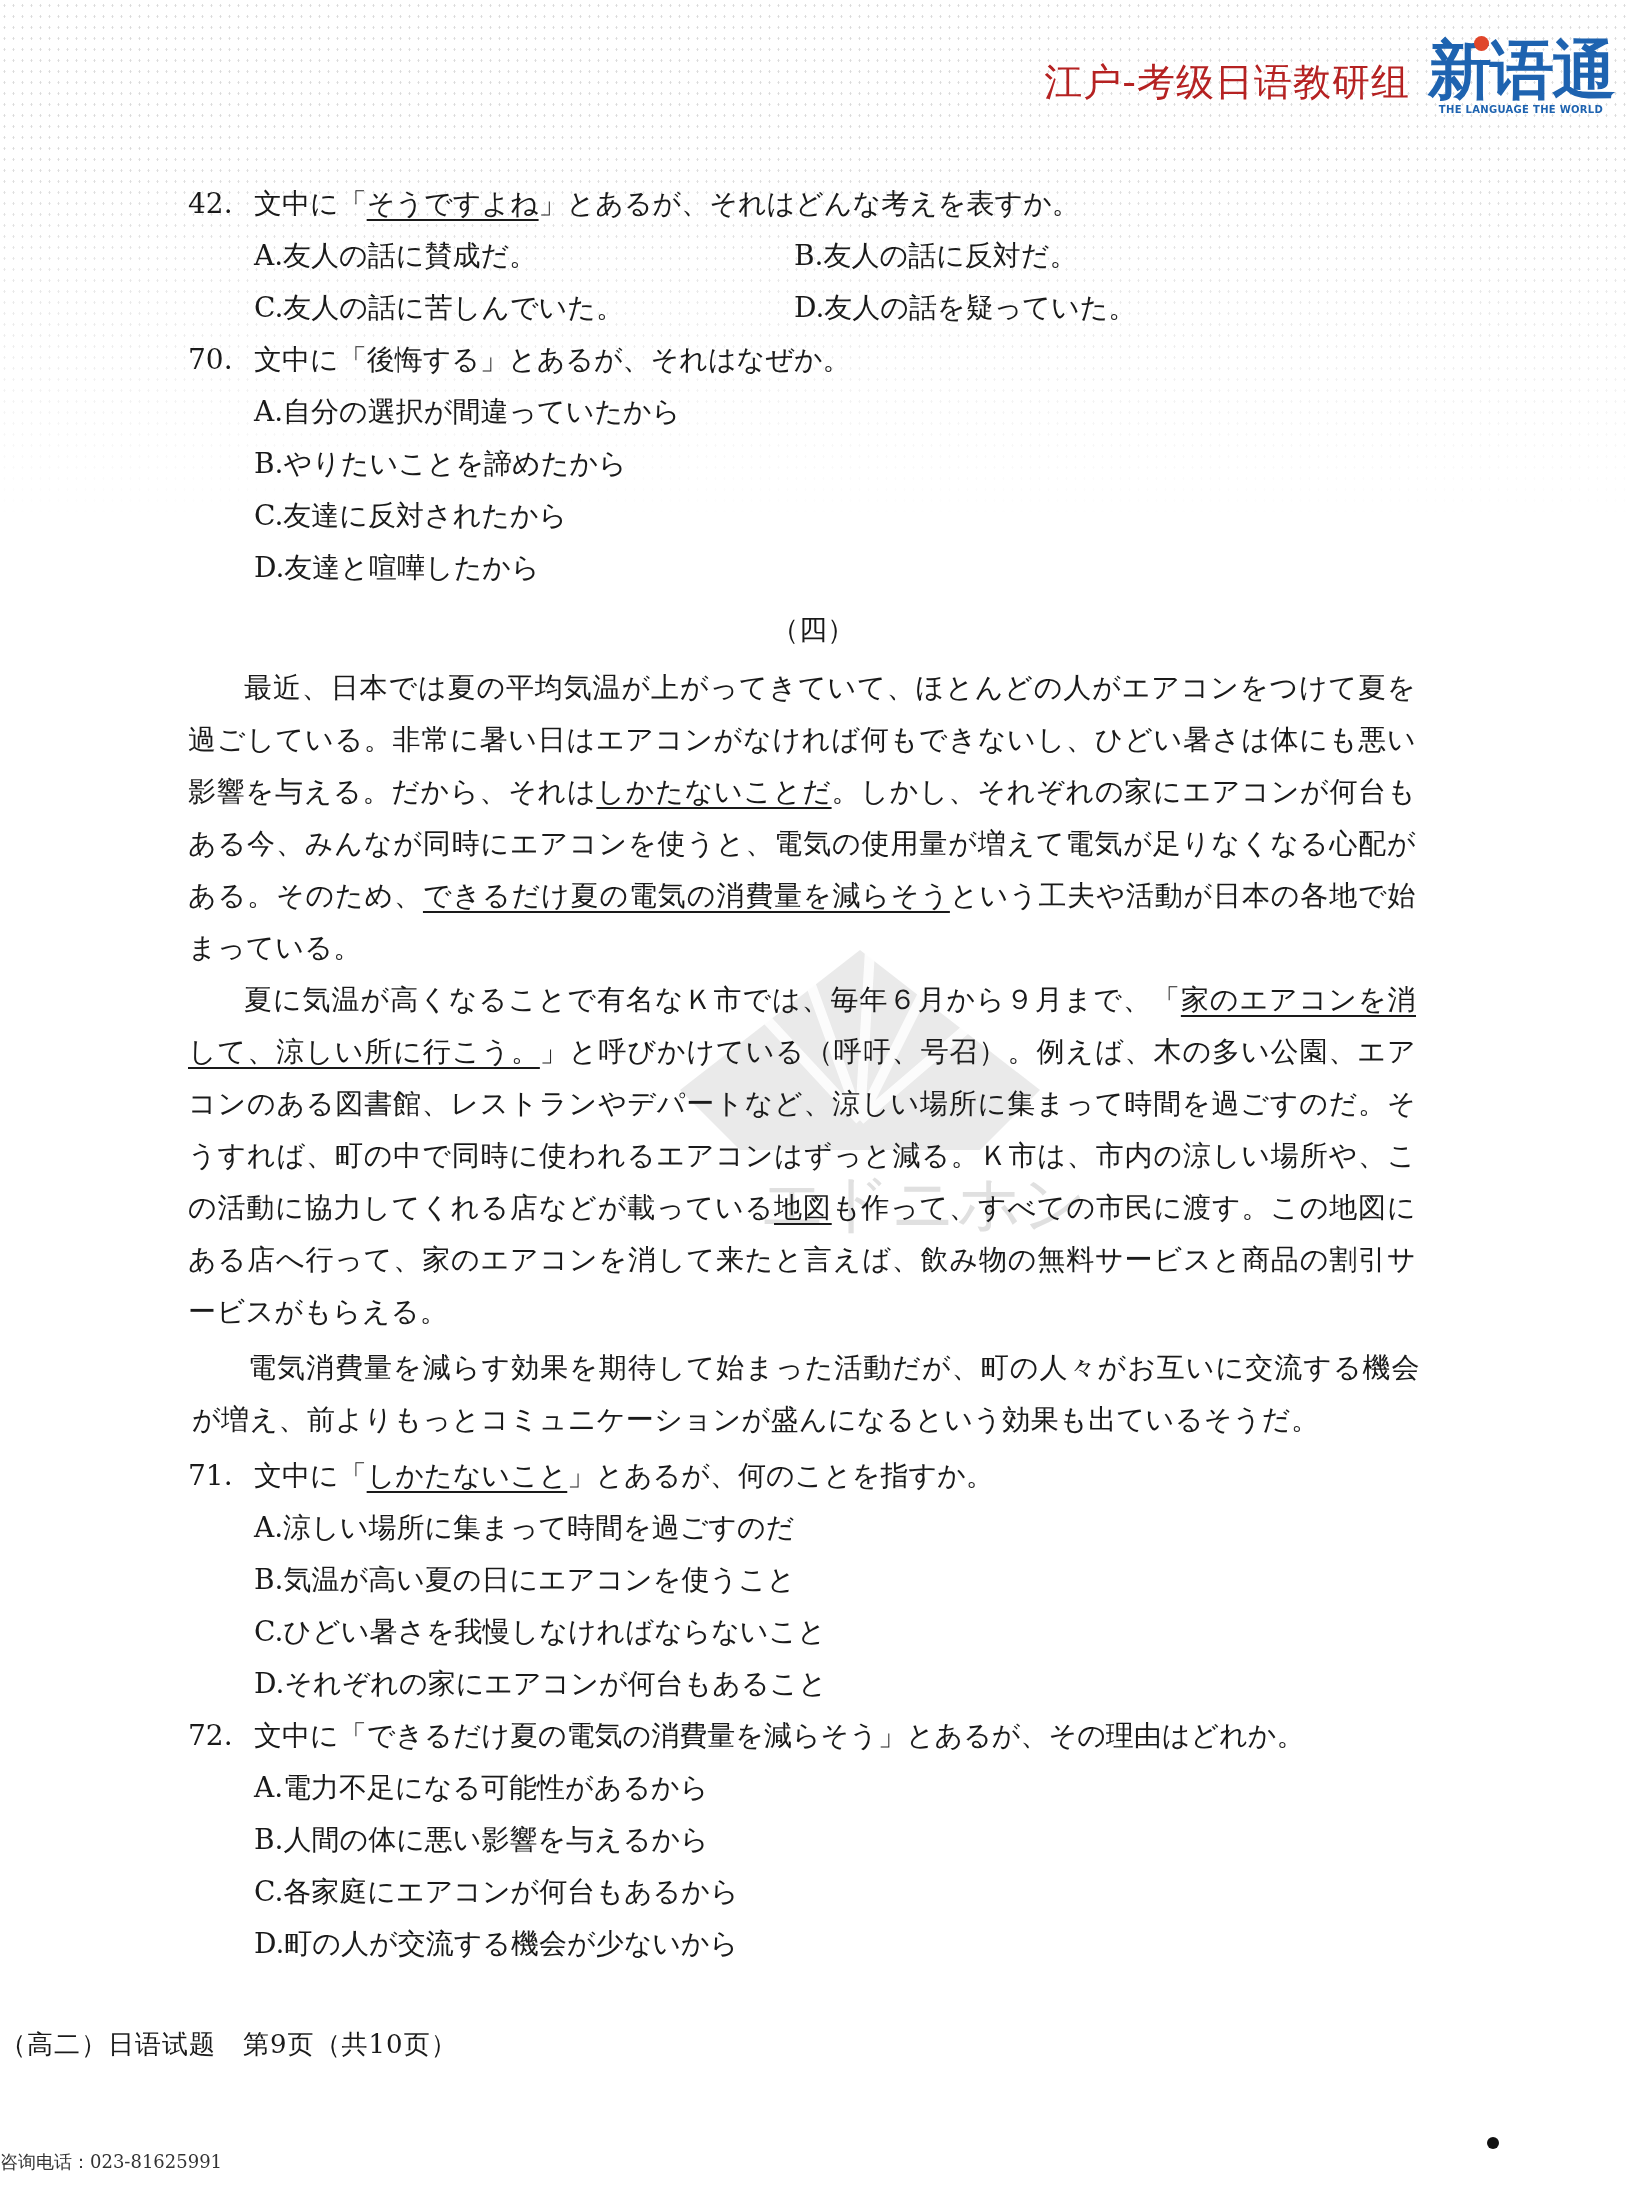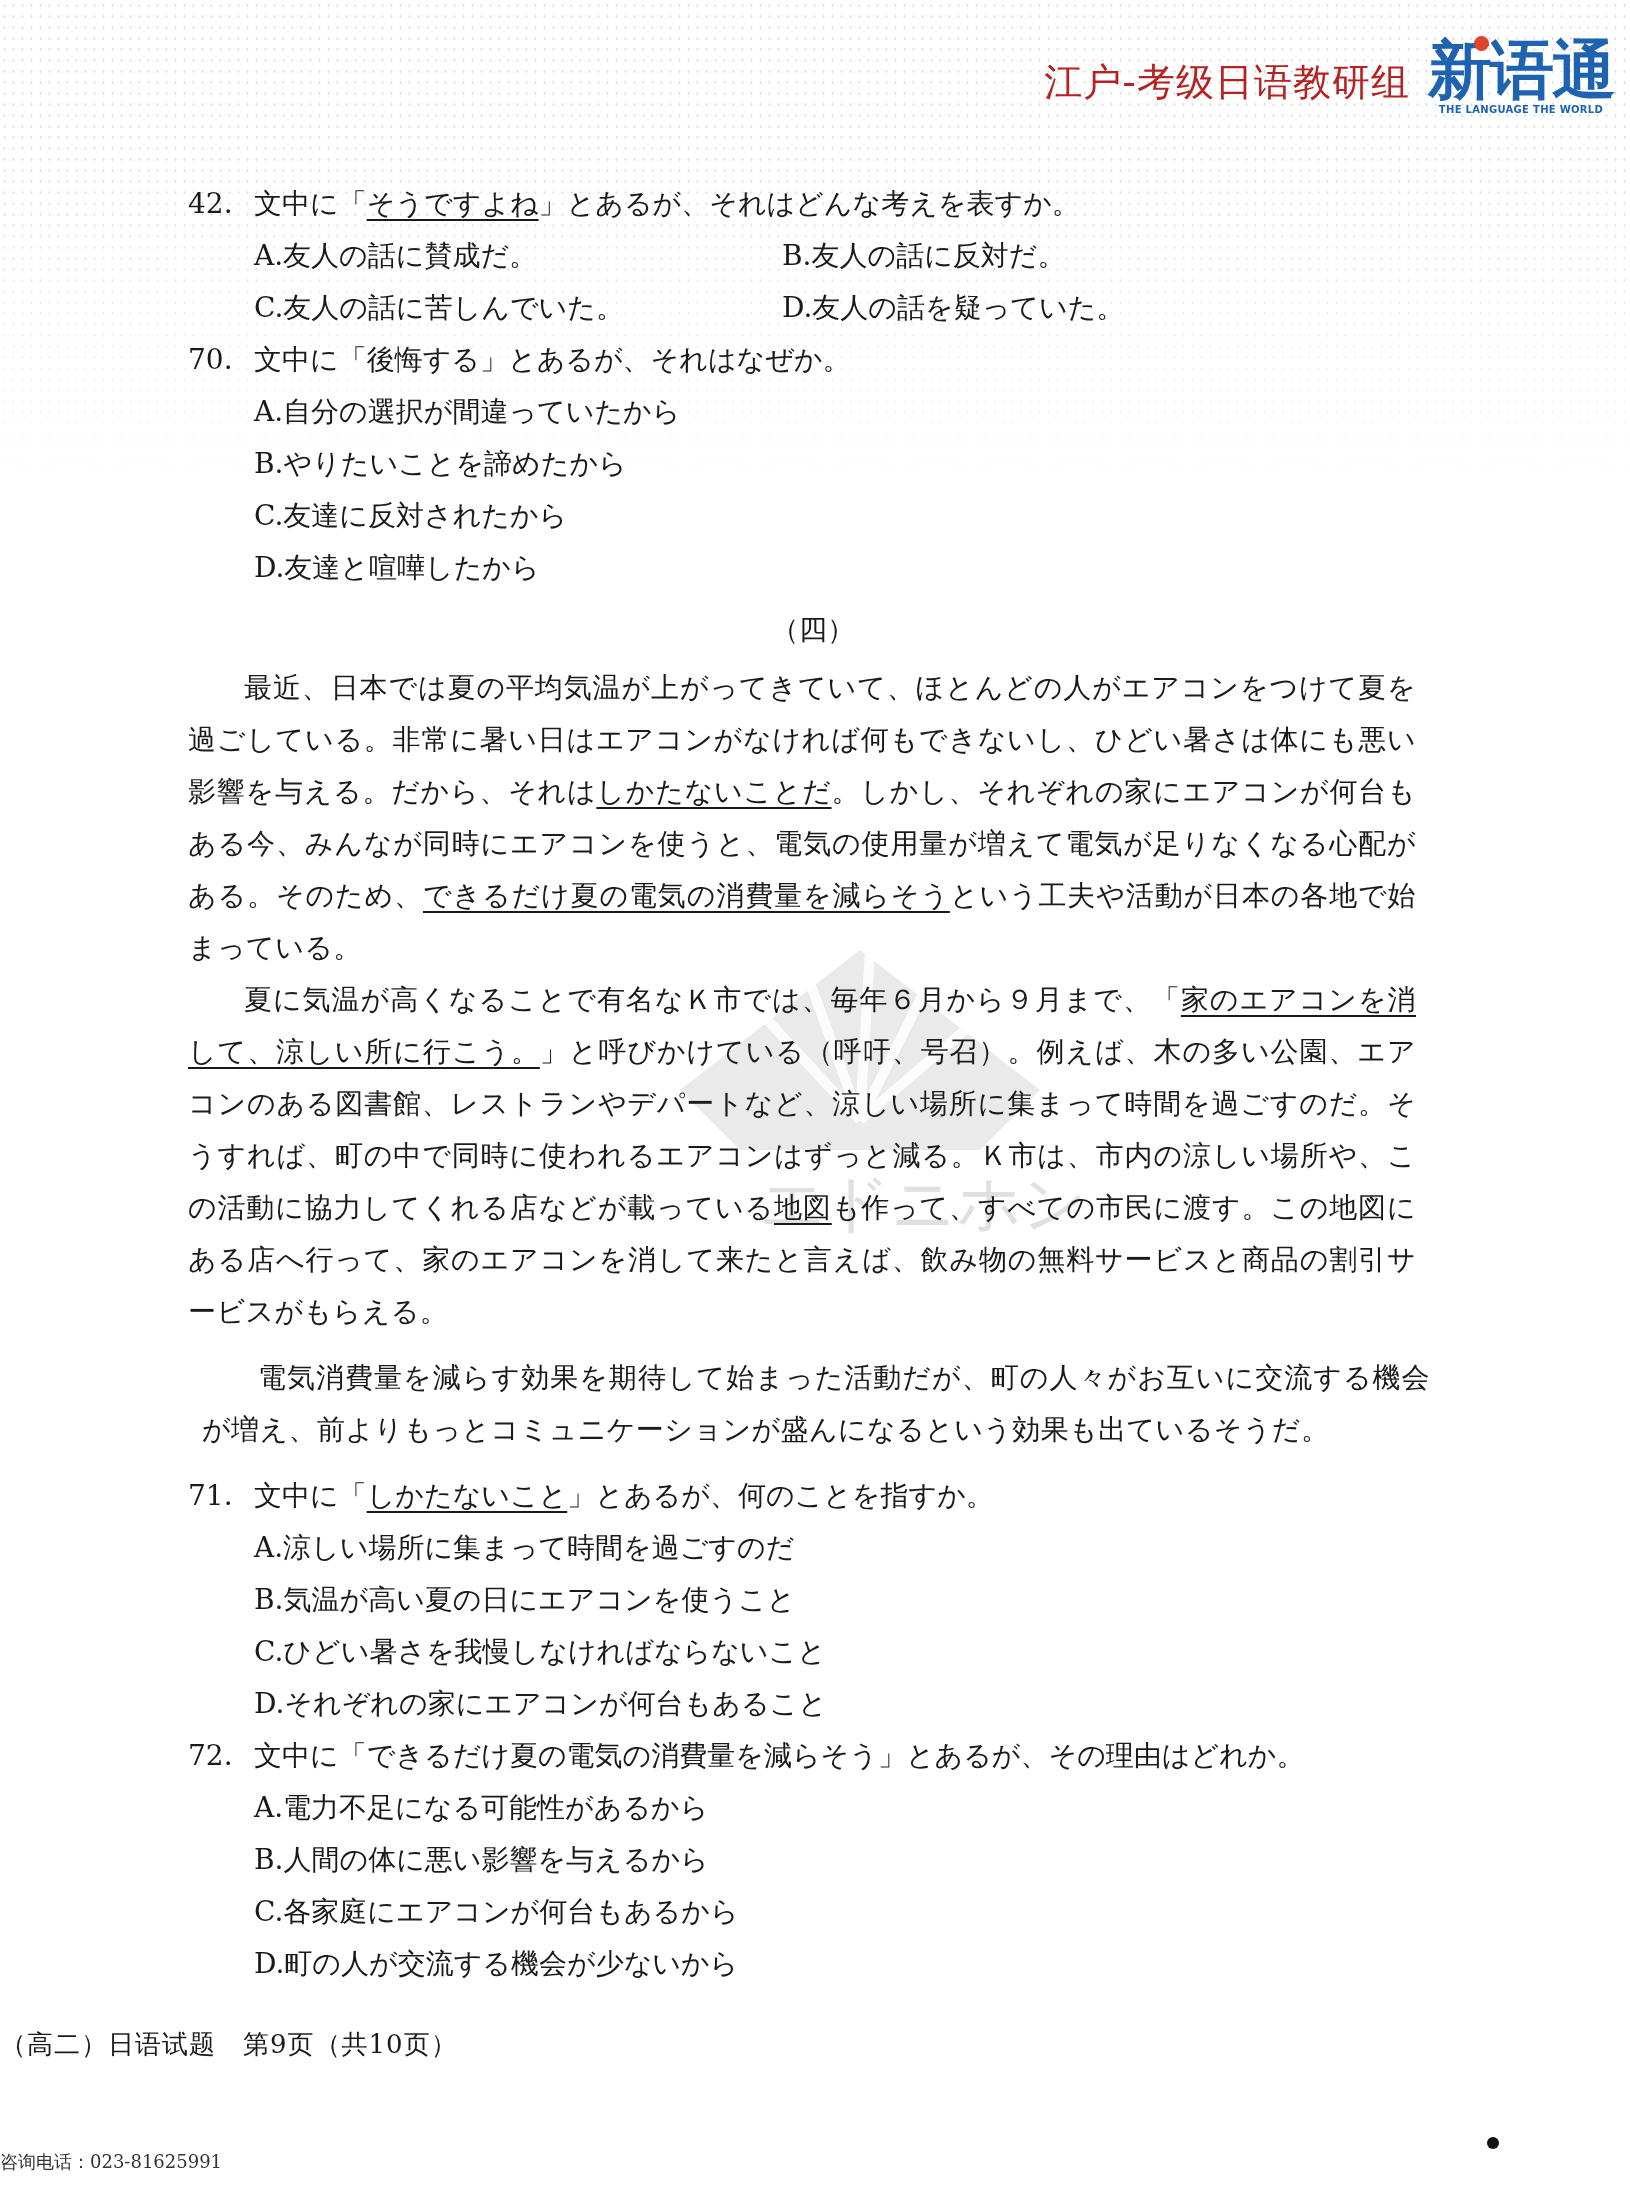--- a/index.html
+++ b/index.html
@@ -33,21 +33,21 @@
   }
   .logo-tag {
     font-family:"DejaVu Sans","Liberation Sans",sans-serif; font-weight:bold;
     color:#1e63b0; font-size:10px; letter-spacing:0.3px; margin-top:2px;
   }
   .content { position:absolute; left:188px; top:178px; width:1250px; font-size:28px; }
   .line { height:52px; line-height:52px; white-space:nowrap; }
   .q { display:flex; }
   .qnum { width:66px; }
   .opt { padding-left:66px; }
-  .opt-row { display:flex; padding-left:66px; }
+  .opt-row { display:flex; padding-left:66px;gap:12px; }
   .opt-row .cell { width:528px; }
   .section-title { text-align:center; margin:10px 0 6px; }
   .para { text-indent:56px; line-height:52px; letter-spacing:0.4px; text-align:justify; width:1228px; }
   .para span.u, .u { text-decoration:underline; text-underline-offset:6px; }
   .watermark {
     position:absolute; left:640px; top:940px; width:440px; height:300px; pointer-events:none;
   }
   .footer {
     position:absolute; left:0; width:1630px; text-align:left;
   }
@@ -108,21 +108,21 @@
   <div class="line opt">B.やりたいことを諦めたから</div>
   <div class="line opt">C.友達に反対されたから</div>
   <div class="line opt">D.友達と喧嘩したから</div>
 
   <div class="line section-title">（四）</div>
 
   <p class="para" style="margin:0;"><span>最近、日本では夏の平均気温が上がってきていて、ほとんどの人がエアコンをつけて夏を過ごしている。非常に暑い日はエアコンがなければ何もできないし、ひどい暑さは体にも悪い影響を与える。だから、それは</span><span class="u">しかたないことだ</span><span>。しかし、それぞれの家にエアコンが何台もある今、みんなが同時にエアコンを使うと、電気の使用量が増えて電気が足りなくなる心配がある。そのため、</span><span class="u">できるだけ夏の電気の消費量を減らそう</span><span>という工夫や活動が日本の各地で始まっている。</span></p>
 
   <p class="para" style="margin:0;"><span>夏に気温が高くなることで有名なＫ市では、毎年６月から９月まで、「</span><span class="u">家のエアコンを消して、涼しい所に行こう。</span><span>」と呼びかけている（呼吁、号召）。例えば、木の多い公園、エアコンのある図書館、レストランやデパートなど、涼しい場所に集まって時間を過ごすのだ。そうすれば、町の中で同時に使われるエアコンはずっと減る。Ｋ市は、市内の涼しい場所や、この活動に協力してくれる店などが載っている</span><span class="u">地図</span><span>も作って、すべての市民に渡す。この地図にある店へ行って、家のエアコンを消して来たと言えば、飲み物の無料サービスと商品の割引サービスがもらえる。</span></p>
 
-  <p class="para" style="margin:14px;">電気消費量を減らす効果を期待して始まった活動だが、町の人々がお互いに交流する機会が増え、前よりもっとコミュニケーションが盛んになるという効果も出ているそうだ。</p>
+  <p class="para" style="margin:4px;">電気消費量を減らす効果を期待して始まった活動だが、町の人々がお互いに交流する機会が増え、前よりもっとコミュニケーションが盛んになるという効果も出ているそうだ。</p>
 
   <div class="line q">
     <span class="qnum">71.</span>
     <span><span>文中に「</span><span class="u">しかたないこと</span><span>」とあるが、何のことを指すか。</span></span>
   </div>
   <div class="line opt">A.涼しい場所に集まって時間を過ごすのだ</div>
   <div class="line opt">B.気温が高い夏の日にエアコンを使うこと</div>
   <div class="line opt">C.ひどい暑さを我慢しなければならないこと</div>
   <div class="line opt">D.それぞれの家にエアコンが何台もあること</div>
 

